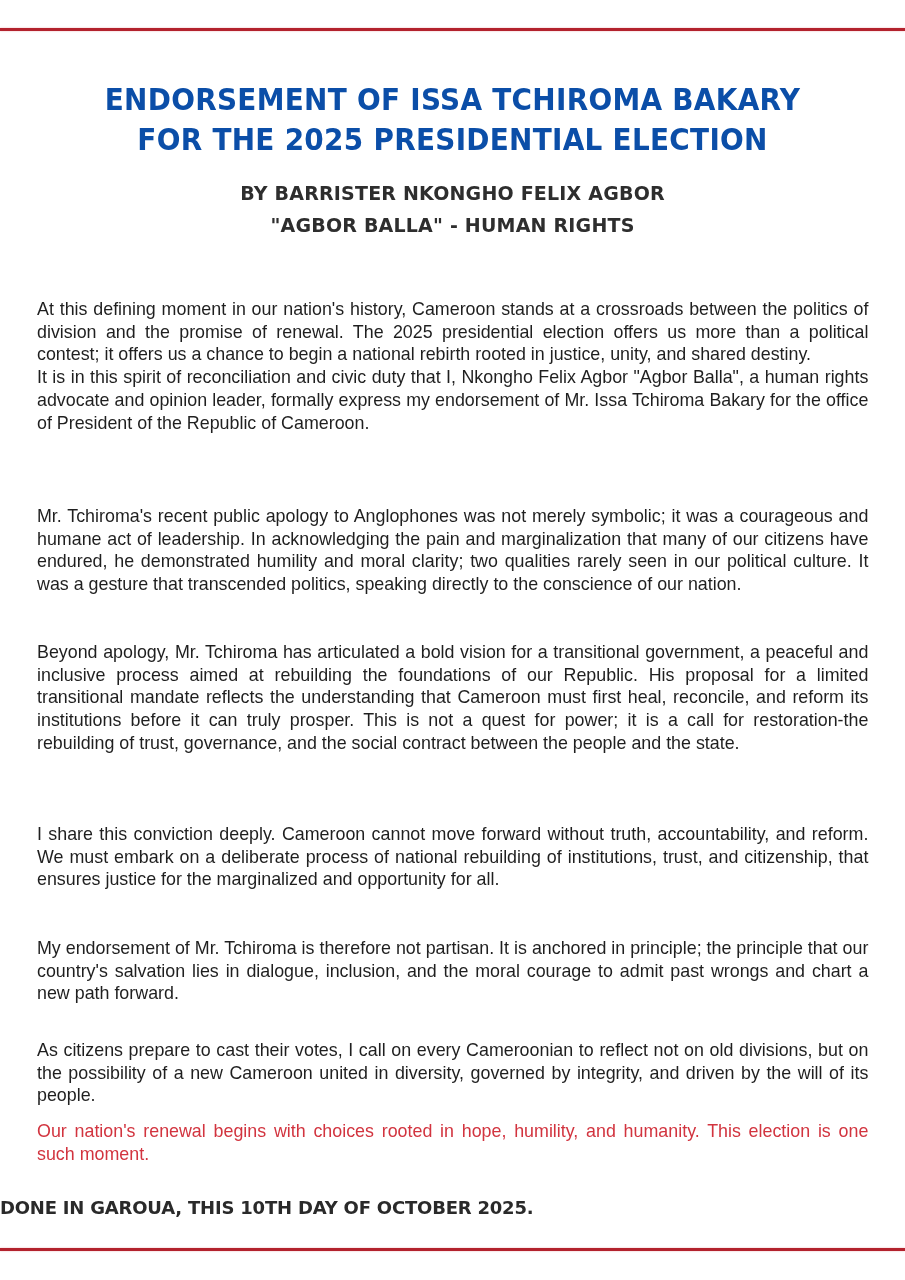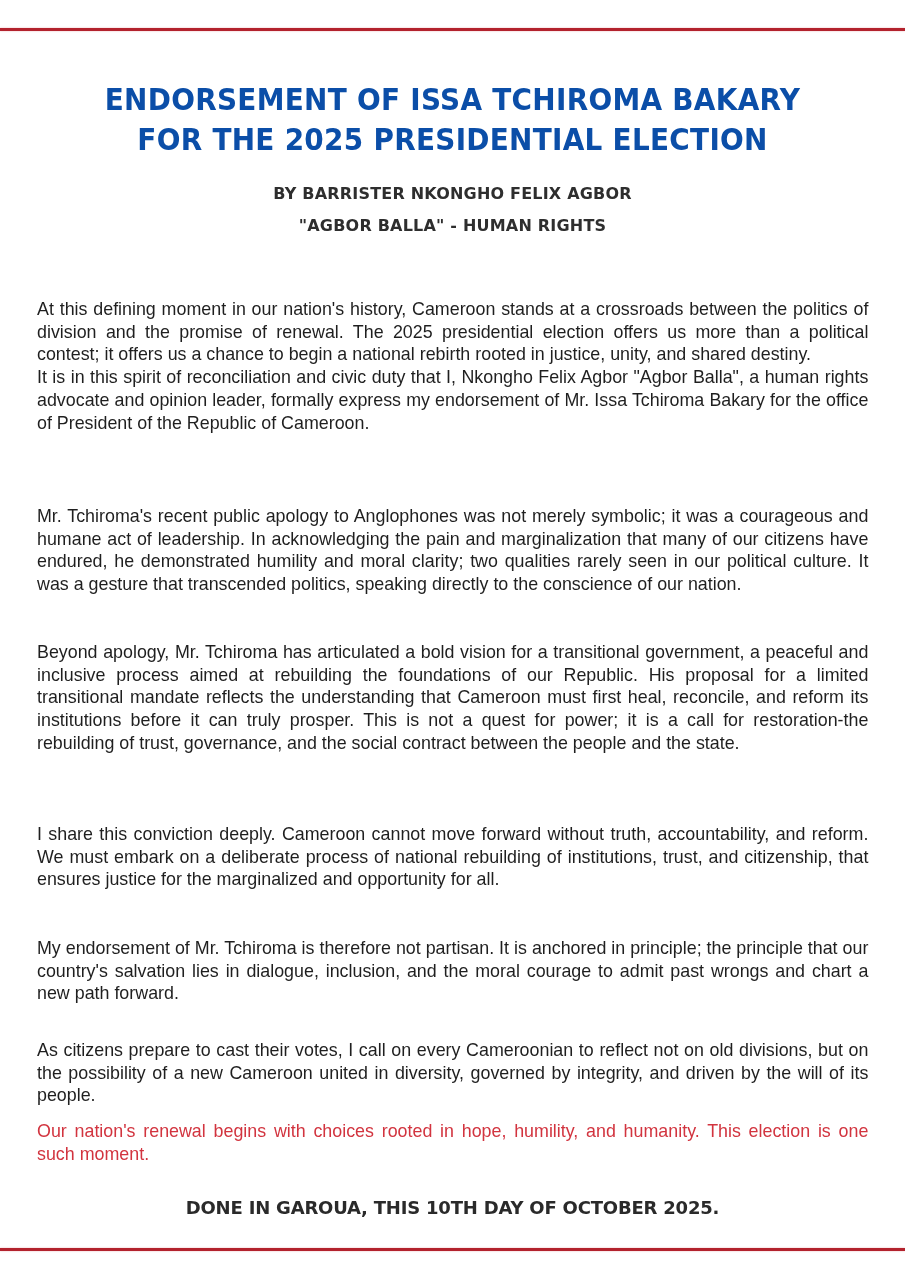--- a/index.html
+++ b/index.html
@@ -1,31 +1,31 @@
 <!DOCTYPE html>
 <html><head>
 <meta charset="utf-8">
 <style>
   html, body { margin: 0; padding: 0; background: #ffffff; }
   body { width: 905px; height: 1280px; position: relative; overflow: hidden; font-family: "Liberation Sans", sans-serif; }
   .rule { position: absolute; left: 0; width: 905px; height: 3px; background: #b3222d; box-shadow: 0 0 2px rgba(200,40,50,0.35); }
   .rule.top { top: 28px; }
   .rule.bottom { top: 1248px; }
   .title { position: absolute; top: 80px; left: 0; width: 905px; text-align: center; color: #0b4ea8; font-family: "DejaVu Sans", sans-serif; font-weight: bold; font-size: 30px; line-height: 40px; letter-spacing: 0.3px; transform: scaleX(0.93); transform-origin: center; }
-  .byline { position: absolute; top: 178px; left: 0; width: 905px; text-align: center; color: #2e2e2e; font-family: "DejaVu Sans", sans-serif; font-weight: bold; font-size: 16px; line-height: 31.5px; letter-spacing: 0.2px; }
+  .byline { position: absolute; top: 178px; left: 0; width: 905px; text-align: center; color: #2e2e2e; font-family: "DejaVu Sans", sans-serif; font-weight: bold; font-size: 19px; line-height: 31.5px; letter-spacing: 0.2px; }
   .body { position: absolute; left: 37px; width: 831px; color: #1f1f1f; font-family: "Liberation Sans", sans-serif; font-size: 18.6px; line-height: 22.7px; text-align: justify; transform: scaleX(0.96); transform-origin: left top; width: 866px; }
   .body p { margin: 0; }
   .p1 { top: 298px; }
   .p2 { top: 505px; }
   .p3 { top: 641px; }
   .p4 { top: 823px; }
   .p5 { top: 937px; }
   .p6 { top: 1039px; }
   .closing { top: 1120px; color: #d2343f; }
-  .signoff { position: absolute; top: 1196px; left: 0; width: 905px; text-align: center; color: #2a2a2a; font-family: "DejaVu Sans", sans-serif; font-weight: bold; font-size: 18px; line-height: 24px; letter-spacing: -0.2px; }
+  .signoff { position: absolute; top: 1196px; left: 0; width: 905px; text-align: left; color: #2a2a2a; font-family: "DejaVu Sans", sans-serif; font-weight: bold; font-size: 18px; line-height: 24px; letter-spacing: -0.2px; }
 </style>
 </head>
 <body>
 
 <div class="rule top"></div>
 
 <div class="title">
   <div>ENDORSEMENT OF ISSA TCHIROMA BAKARY</div>
   <div>FOR THE 2025 PRESIDENTIAL ELECTION</div>
 </div>

